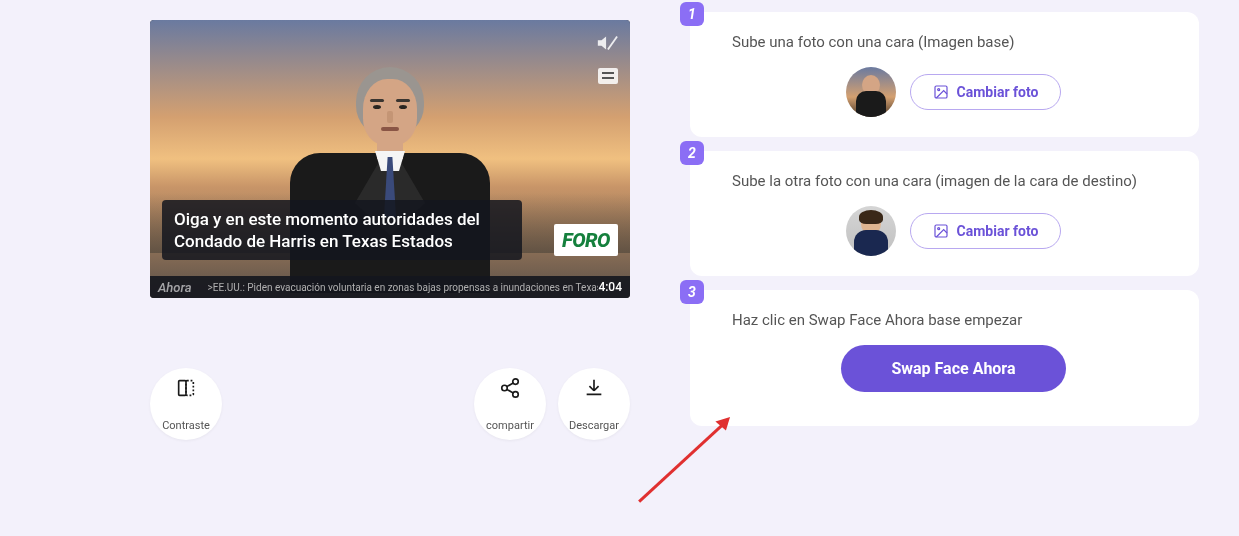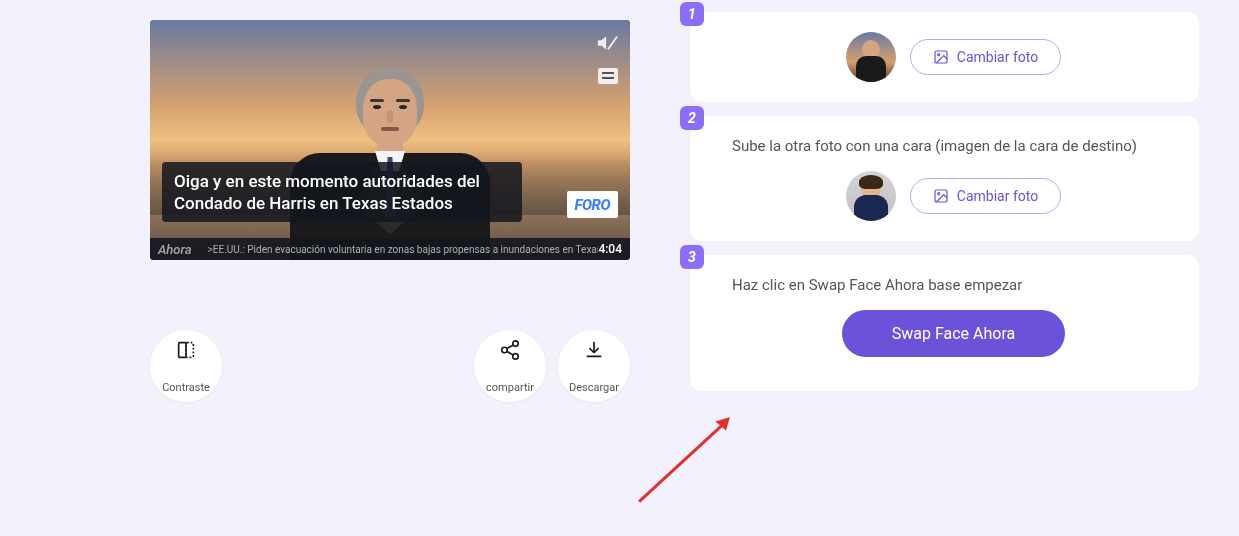--- a/index.html
+++ b/index.html
@@ -1,19 +1,19 @@
 <!DOCTYPE html>
 <html><head>
 <meta charset="utf-8">
 <style>
   *{box-sizing:border-box;margin:0;padding:0;font-family:-apple-system,BlinkMacSystemFont,"Segoe UI",Roboto,sans-serif}
   body{background:#f3f1fb;width:1239px;height:536px;overflow:hidden;position:relative}
   .wrap{display:flex;gap:40px;padding:0 20px}
   .left{width:630px;padding-top:20px;padding-left:130px}
-  .video-box{position:relative;width:480px;height:240px;border-radius:4px;overflow:hidden;background:#333}
+  .video-box{position:relative;width:480px;height:278px;border-radius:4px;overflow:hidden;background:#333}
   .sky{position:absolute;inset:0;background:linear-gradient(to bottom,#6a7aa0 0%,#d4a070 35%,#f0c080 50%,#c89568 60%,#5a5048 100%)}
   .city{position:absolute;bottom:45px;left:0;right:0;height:60px;background:linear-gradient(to top,#4a4238,transparent);opacity:.6}
   .anchor{position:absolute;left:50%;top:55px;transform:translateX(-50%)}
   .hair{width:68px;height:70px;background:#9a9590;border-radius:50% 50% 45% 45%;position:absolute;left:-34px;top:-8px}
   .face{width:54px;height:66px;background:#d4a585;border-radius:45% 45% 40% 40%;position:absolute;left:-27px;top:4px}
   .brow{position:absolute;width:14px;height:3px;background:#3a3530;border-radius:2px;top:24px}
   .brow.l{left:-20px}
   .brow.r{left:6px}
   .eye{position:absolute;width:8px;height:4px;background:#2a2520;border-radius:50%;top:30px}
   .eye.l{left:-17px}
@@ -21,21 +21,21 @@
   .nose{position:absolute;width:6px;height:12px;background:#c49575;left:-3px;top:36px;border-radius:2px}
   .mouth{position:absolute;width:18px;height:4px;background:#8a5545;left:-9px;top:52px;border-radius:3px}
   .neck{position:absolute;width:26px;height:20px;background:#d4a585;left:-13px;top:64px}
   .collar{position:absolute;left:-15px;top:76px;width:30px;height:20px;background:#f5f5f5;clip-path:polygon(0 0,100% 0,80% 100%,20% 100%)}
   .tie{position:absolute;left:-6px;top:82px;width:12px;height:60px;background:#3a4a7a;clip-path:polygon(30% 0,70% 0,100% 100%,0 100%)}
   .suit{position:absolute;left:-100px;top:78px;width:200px;height:140px;background:#1a1a1a;border-radius:30px 30px 0 0}
   .lapel{position:absolute;left:-35px;top:80px;width:70px;height:80px;background:#2a2a2a;clip-path:polygon(40% 0,60% 0,100% 60%,50% 100%,0 60%)}
   .subtitle{position:absolute;left:12px;bottom:38px;background:rgba(20,22,30,.85);padding:8px 12px;border-radius:4px;max-width:360px}
   .subtitle-text{color:#fff;font-size:17px;line-height:1.3;font-weight:500}
   .badge-foro{position:absolute;right:12px;bottom:42px;background:#fff;padding:4px 8px;border-radius:2px}
-  .badge-foro-text{color:#3b82f6;font-weight:800;font-size:15px;font-style:italic;letter-spacing:-0.5px}
+  .badge-foro-text{color:#15803d;font-weight:800;font-size:20px;font-style:italic;letter-spacing:-0.5px}
   .ticker{position:absolute;bottom:0;left:0;right:0;height:22px;background:rgba(20,22,30,.9);display:flex;align-items:center;padding:0 8px;justify-content:space-between}
   .watermark{color:rgba(255,255,255,.6);font-size:13px;font-weight:500;font-style:italic}
   .ticker-text{color:#b0b0b0;font-size:10px;flex:1;margin-left:16px;white-space:nowrap;overflow:hidden}
   .duration{color:#fff;font-size:12px;font-weight:500}
   .mute{position:absolute;top:12px;right:12px;width:22px;height:22px}
   .mute svg{width:100%;height:100%}
   .cc{position:absolute;top:48px;right:12px;width:20px;height:16px;background:rgba(255,255,255,.85);border-radius:2px;display:flex;align-items:center;justify-content:center}
   .cc::before,.cc::after{content:"";width:12px;height:2px;background:#555;position:absolute}
   .cc::before{top:4px}
   .cc::after{top:9px}
@@ -50,23 +50,23 @@
   .step-title{color:#555;font-size:15px;line-height:1.4;margin-bottom:14px}
   .step-row{display:flex;align-items:center;gap:14px;justify-content:center}
   .thumb{width:50px;height:50px;border-radius:50%;background:#333;position:relative;overflow:hidden;flex-shrink:0}
   .thumb.news{background:linear-gradient(to bottom,#6a7aa0 0%,#d4a070 60%,#4a3828 100%)}
   .thumb.news::before{content:"";position:absolute;left:50%;top:8px;transform:translateX(-50%);width:18px;height:20px;background:#d4a585;border-radius:50%}
   .thumb.news::after{content:"";position:absolute;left:50%;top:24px;transform:translateX(-50%);width:30px;height:26px;background:#1a1a1a;border-radius:10px 10px 0 0}
   .thumb.boy{background:linear-gradient(to bottom,#d5d5d5 0%,#c0c0c0 100%)}
   .thumb.boy::before{content:"";position:absolute;left:50%;top:7px;transform:translateX(-50%);width:20px;height:22px;background:#e0b590;border-radius:50%}
   .thumb.boy::after{content:"";position:absolute;left:50%;top:24px;transform:translateX(-50%);width:34px;height:28px;background:#1a2850;border-radius:12px 12px 0 0}
   .thumb.boy .hair2{position:absolute;left:50%;top:4px;transform:translateX(-50%);width:24px;height:14px;background:#3a2818;border-radius:50% 50% 30% 30%}
-  .change-btn{border:1px solid #b8a8f0;background:#fff;color:#6b52d8;font-size:14px;padding:9px 22px;border-radius:20px;cursor:pointer;display:flex;align-items:center;gap:8px;font-weight:400}
+  .change-btn{border:1px solid #b8a8f0;background:#fff;color:#6b52d8;font-size:14px;padding:9px 22px;border-radius:20px;cursor:pointer;display:flex;align-items:center;gap:8px;font-weight:700}
   .change-btn svg{width:16px;height:16px;stroke:#6b52d8;fill:none;stroke-width:1.8}
-  .swap-btn{background:#6b52d8;color:#fff;border:none;font-size:16px;font-weight:400;padding:14px 50px;border-radius:28px;cursor:pointer;display:block;margin:8px auto 14px}
+  .swap-btn{background:#6b52d8;color:#fff;border:none;font-size:16px;font-weight:700;padding:14px 50px;border-radius:28px;cursor:pointer;display:block;margin:8px auto 14px}
   .quality{display:flex;align-items:center;justify-content:center;gap:8px}
   .quality-label{color:#555;font-size:13px}
   .info-ico{width:16px;height:16px;border:1.5px solid #e8a43a;border-radius:50%;display:flex;align-items:center;justify-content:center;color:#e8a43a;font-size:11px;font-weight:700}
   .q-badge{background:#c5b5f5;color:#fff;font-size:11px;font-weight:700;padding:3px 8px;border-radius:10px;font-style:italic}
   .toggle{width:36px;height:18px;background:#e0e0e0;border-radius:10px;position:relative;cursor:pointer}
   .toggle::after{content:"";position:absolute;left:2px;top:2px;width:14px;height:14px;background:#fff;border-radius:50%;box-shadow:0 1px 2px rgba(0,0,0,.2)}
   .arrow{position:absolute;left:616px;top:435px;transform:rotate(-28deg)}
   .arrow svg{width:140px;height:50px}
 </style>
 </head>
@@ -136,20 +136,21 @@
             <path d="M12 3v12m0 0l-5-5m5 5l5-5M4 19h16"></path>
           </svg>
         <span class="tool-label">Descargar</span>
       </div>
     </div>
   </div>
 
   <div class="right">
     <div class="step">
       <div class="num">1</div>
+      <div class="step-title">Sube una foto con una cara (Imagen base)</div>
       <div class="step-row">
         <div class="thumb news"></div>
         <button class="change-btn">
           <svg viewBox="0 0 24 24">
               <rect x="3" y="3" width="18" height="18" rx="2"></rect>
               <circle cx="8.5" cy="8.5" r="1.5"></circle>
               <path d="M21 15l-5-5L5 21"></path>
             </svg>
           <span>Cambiar foto</span>
         </button>

